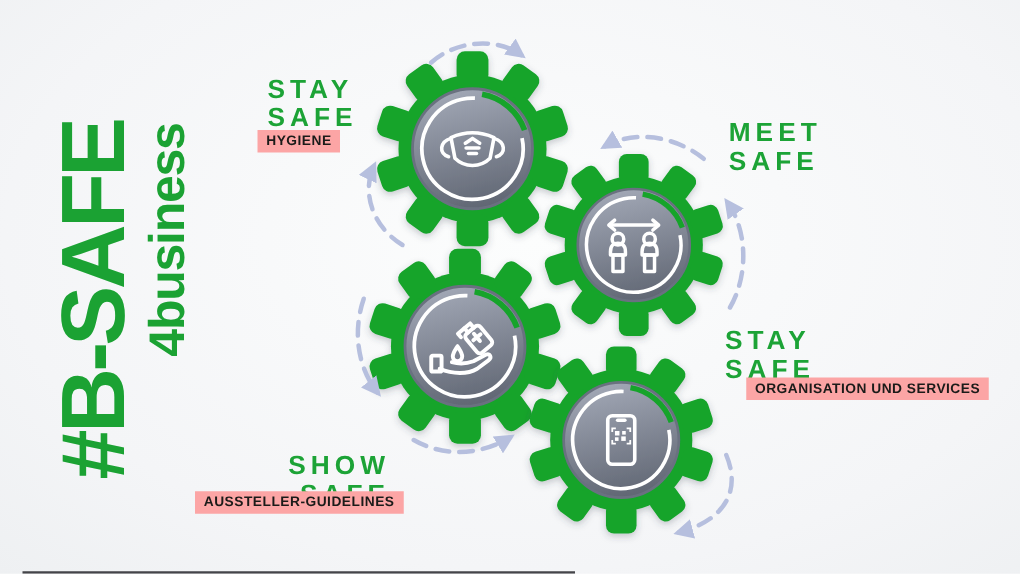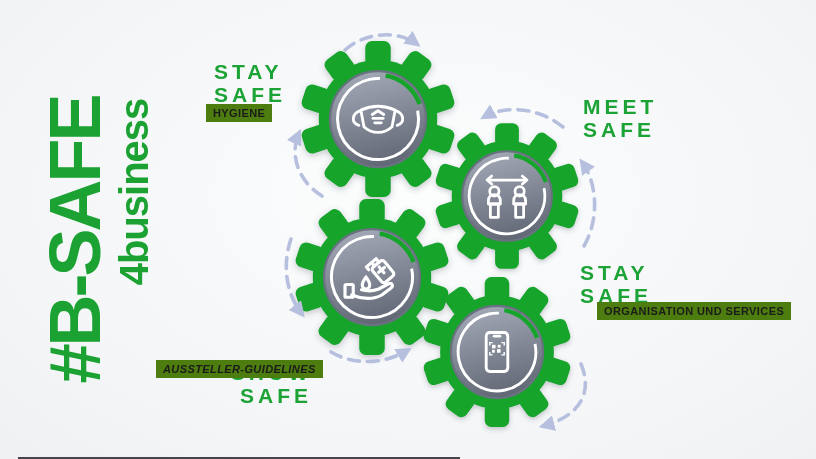--- a/index.html
+++ b/index.html
@@ -23,21 +23,21 @@
     text-align:center;line-height:46px;white-space:nowrap;
   }
   
   .label{
     position:absolute;color:#1ca336;font-weight:700;font-size:21px;
     line-height:22.5px;letter-spacing:4px;white-space:nowrap;
   }
   .label span{display:block;}
   .label.right{text-align:right;}
   .badge{
-    position:absolute;background:#4d7c0f;color:#1b1b19;
+    position:absolute;background:#fca5a5;color:#1b1b19;
     font-size:11px;font-weight:700;letter-spacing:0.4px;
     padding:3px 7px;white-space:nowrap;
   }
   .gearsvg{position:absolute;left:0;top:0;}
   .bottombar{
     position:absolute;left:18px;bottom:0;width:442px;height:2.5px;
     background:#26262b;opacity:.85;
   }
 </style>
 </head>
@@ -178,16 +178,16 @@
   <div class="label" style="left:580px;top:262px;">
     <span>STAY</span>
     <span>SAFE</span>
   </div>
   <div class="badge" style="left:597px;top:302px;">ORGANISATION UND SERVICES</div>
 
   <div class="label right" style="left:196px;top:334px;width:116px;margin-top:28px;">
     <span>SHOW</span>
     <span>SAFE</span>
   </div>
-  <div class="badge" style="left:156px;top:360px;font-style:italic;">AUSSTELLER-GUIDELINES</div>
+  <div class="badge" style="left:156px;top:393px;">AUSSTELLER-GUIDELINES</div>
 
   <div class="bottombar"></div>
 </div>
 
 </body></html>

